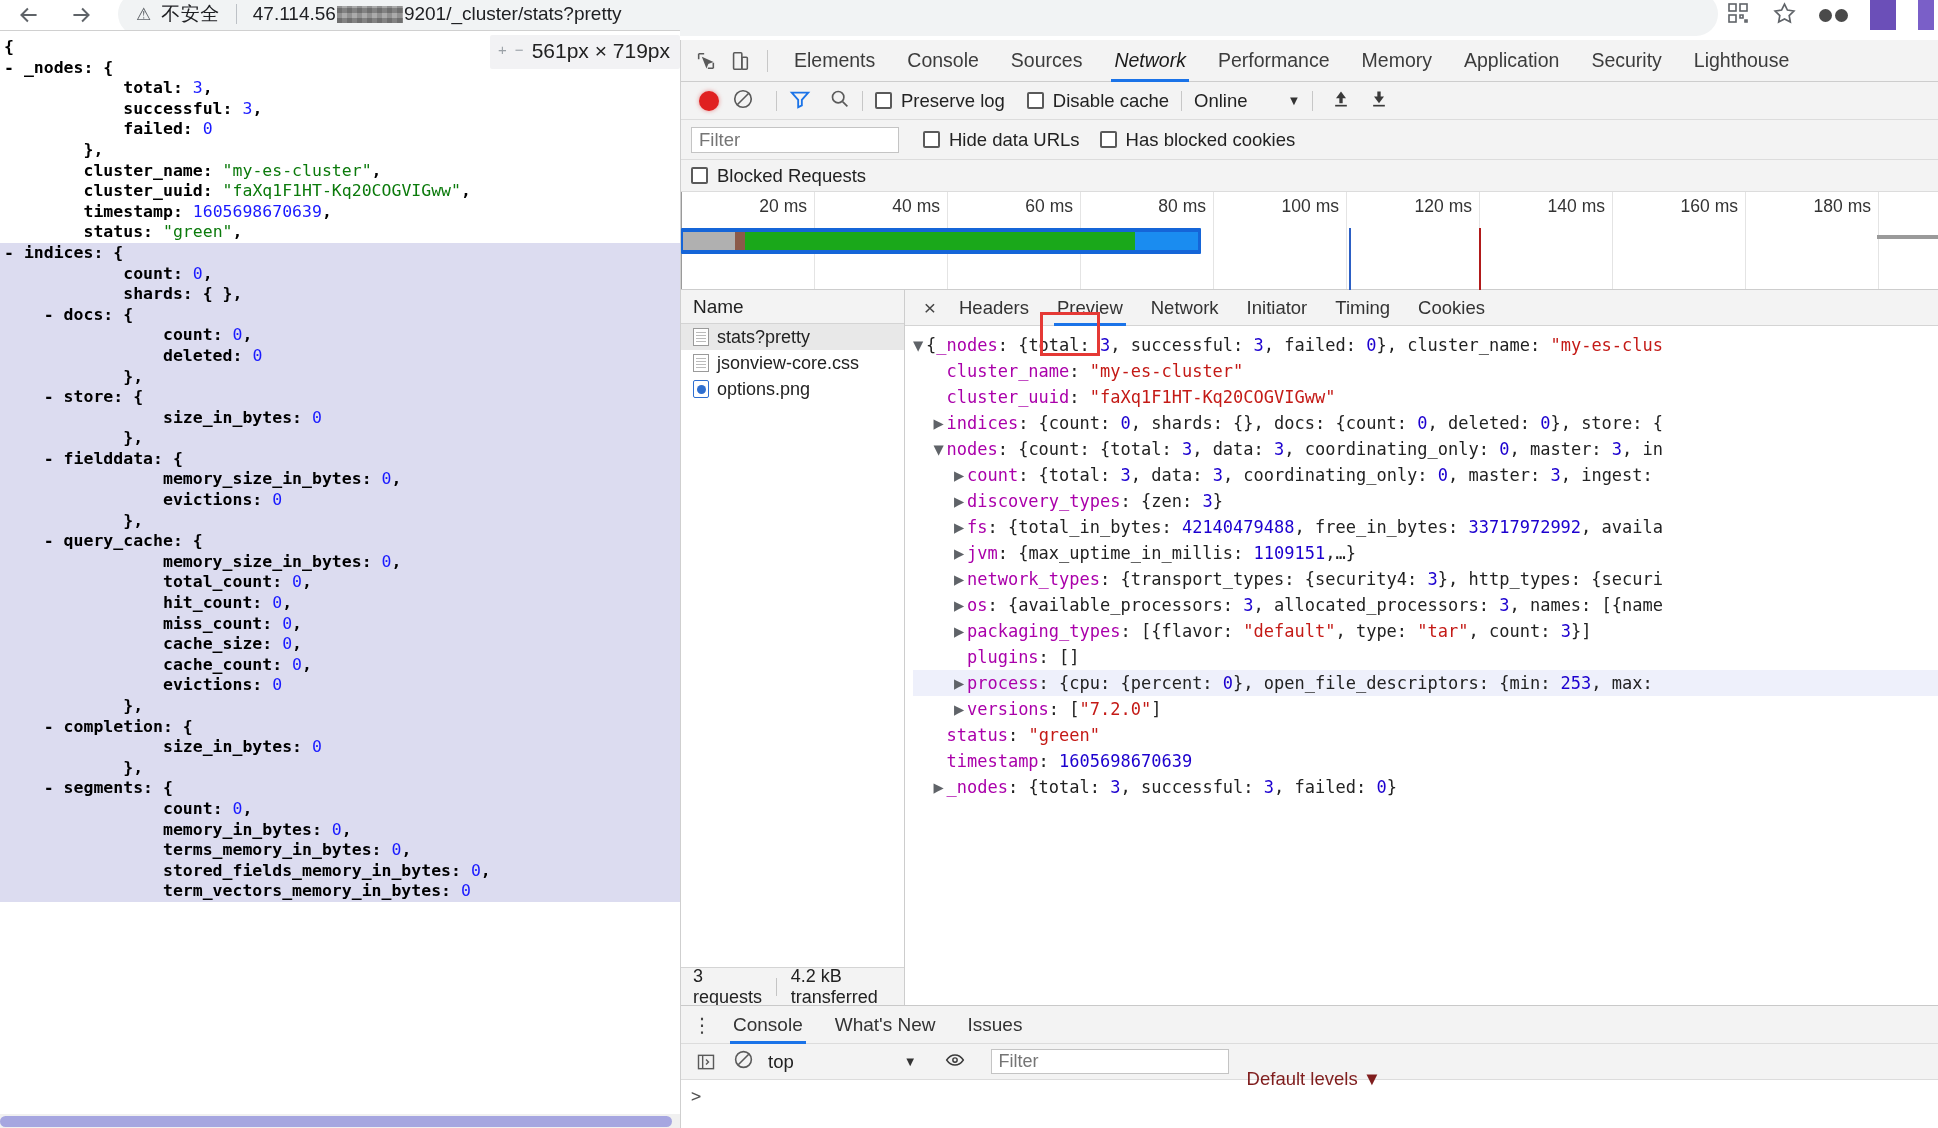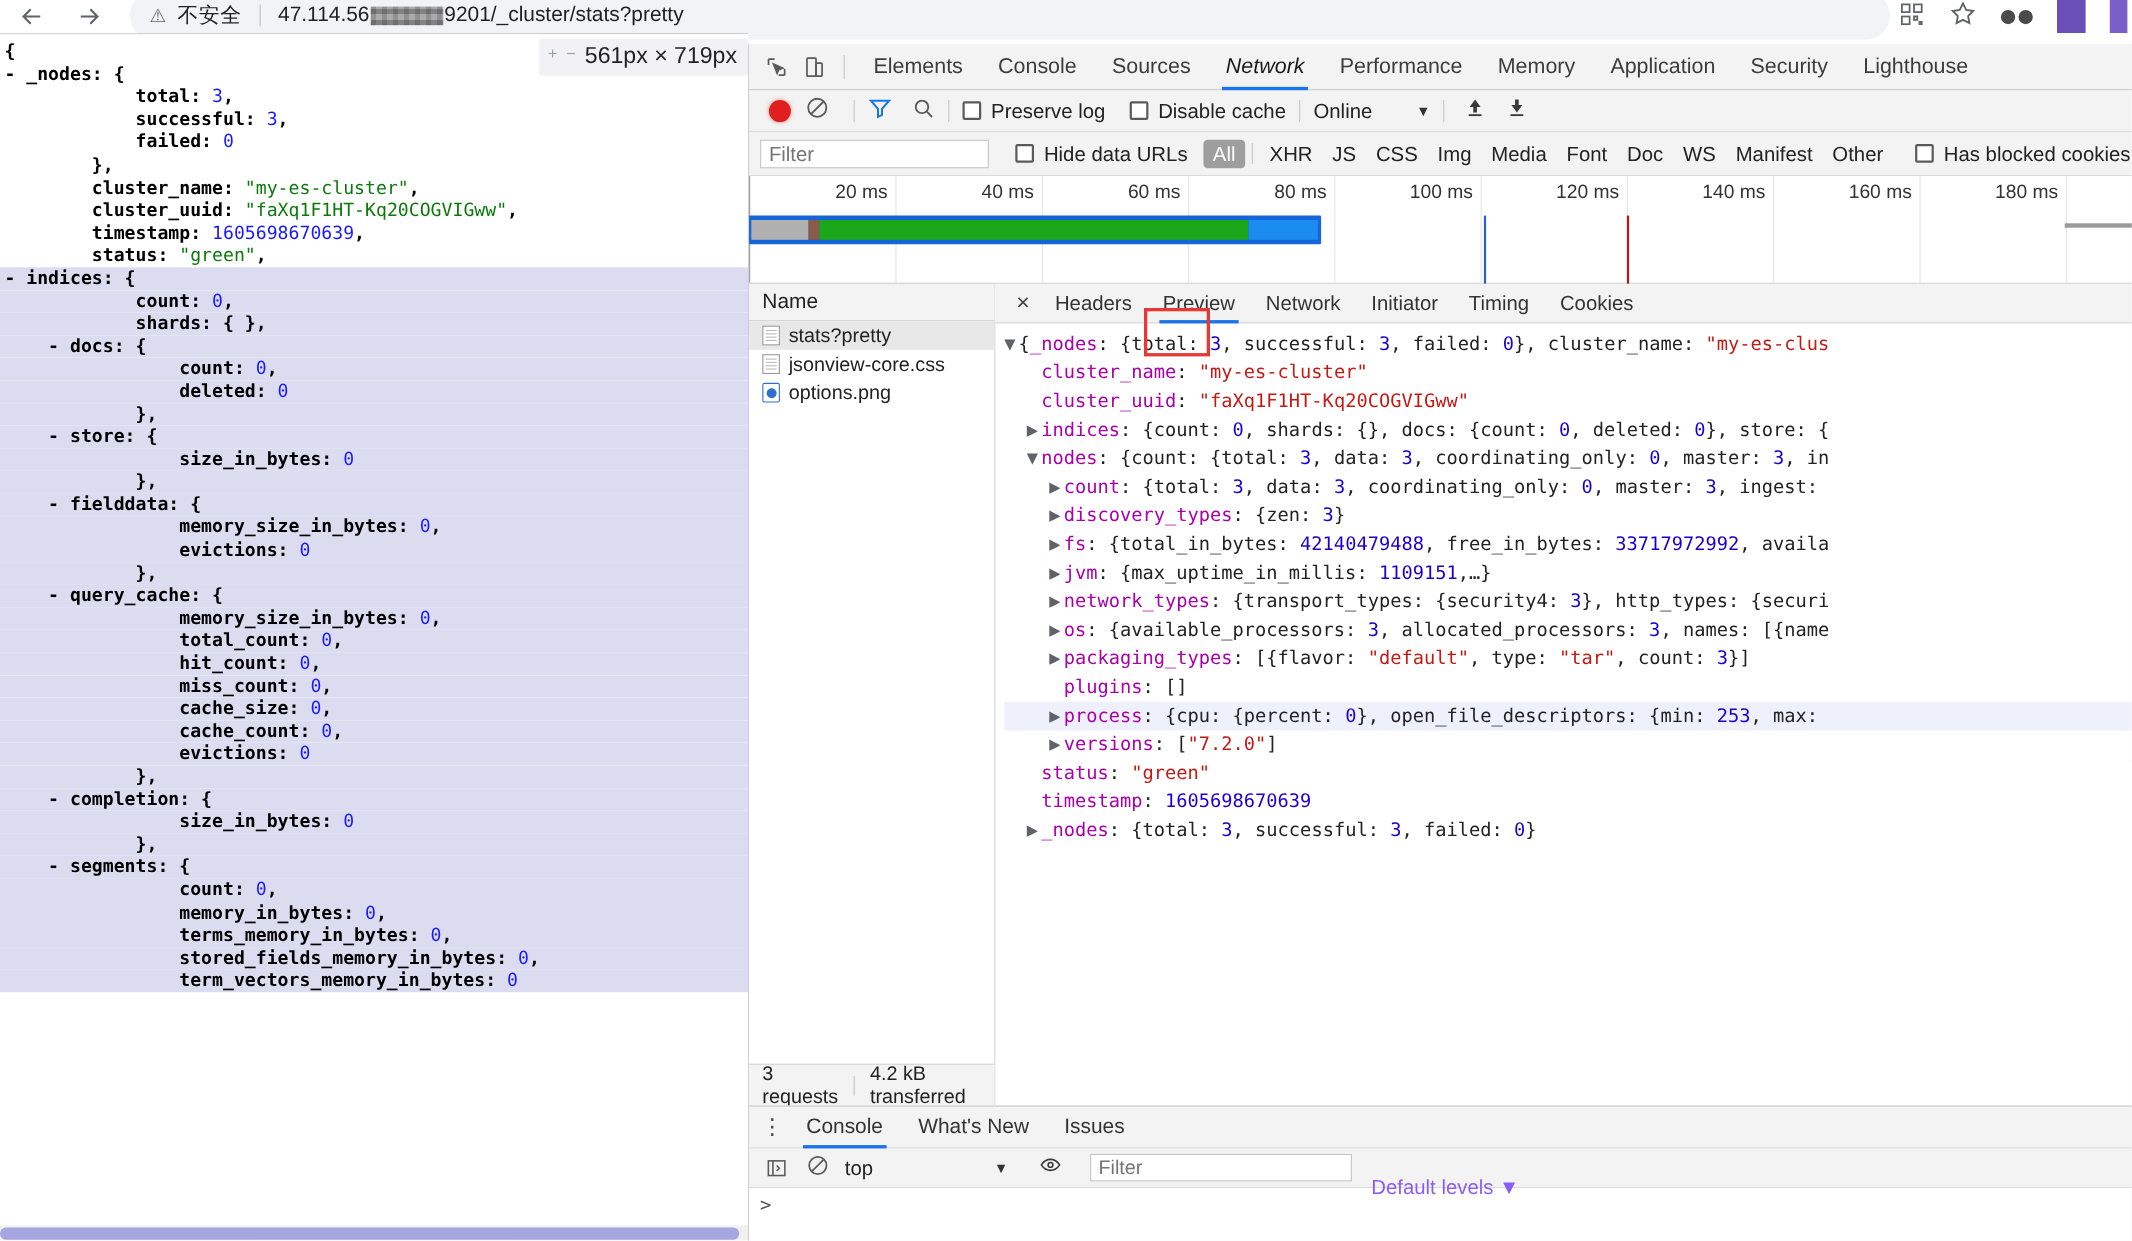--- a/index.html
+++ b/index.html
@@ -249,21 +249,21 @@
   .console-tb {
     height: 36px; display: flex; align-items: center; gap: 0; padding-left: 8px;
     border-bottom: 1px solid #dcdcdc;
   }
   .ctx-sel { font-size: 18.5px; color: #222; }
   .eye { color: #3a3a3a; }
   .cfilter {
     width: 238px; height: 25px; background: #fff; border: 1px solid #c4c4c4;
     font-size: 18px; color: #5f6368; padding: 0 7px; font-family: inherit;
   }
-  .levels { font-size: 18.5px; color: #8b5cf6; margin-top: 35px; }
+  .levels { font-size: 18.5px; color: #7f1d1d; margin-top: 35px; }
   .console-body {
     height: 58px; background: #fff; padding: 6px 0 0 10px;
     font-family: "DejaVu Sans Mono", monospace; font-size: 17px; color: #555;
   }
   .prompt { color: #555; }
 </style>
 </head>
 <body>
 
 <div class="app">
@@ -410,40 +410,32 @@
           </svg>
       </div>
     </div>
 
     <div class="dt-filterbar">
       <input class="filter-input" placeholder="Filter" style="">
       <label class="cbx-lbl" style="margin-left:24px">
         <span class="cbx"></span>
         <span>Hide data URLs</span>
       </label>
-      <div class="type-chips" id="type-chips" style="margin-left:14px">
-          <span class="chip sel">All</span>
-          <span class="chip-sep"></span>
-          <span class="chip">XHR</span>
-          <span class="chip">JS</span>
-          <span class="chip">CSS</span>
-          <span class="chip">Img</span>
-          <span class="chip">Media</span>
-          <span class="chip">Font</span>
-          <span class="chip">Doc</span>
-          <span class="chip">WS</span>
-          <span class="chip">Manifest</span>
-          <span class="chip">Other</span>
-        </div>
       <label class="cbx-lbl" style="margin-left:20px">
         <span class="cbx"></span>
         <span>Has blocked cookies</span>
       </label>
     </div>
 
+    <div class="dt-blockedbar">
+      <label class="cbx-lbl">
+        <span class="cbx"></span>
+        <span>Blocked Requests</span>
+      </label>
+    </div>
 
     <div class="dt-overview">
       <div class="ov-grid" id="ov-grid">
           <div class="ov-tick" style="left: 133px;"></div>
           <div class="ov-tick-lbl" style="left: 133px; text-align: center;">20 ms</div>
           <div class="ov-tick" style="left: 266px;"></div>
           <div class="ov-tick-lbl" style="left: 266px;">40 ms</div>
           <div class="ov-tick" style="left: 399px;"></div>
           <div class="ov-tick-lbl" style="left: 399px;">60 ms</div>
           <div class="ov-tick" style="left: 532px;"></div>

